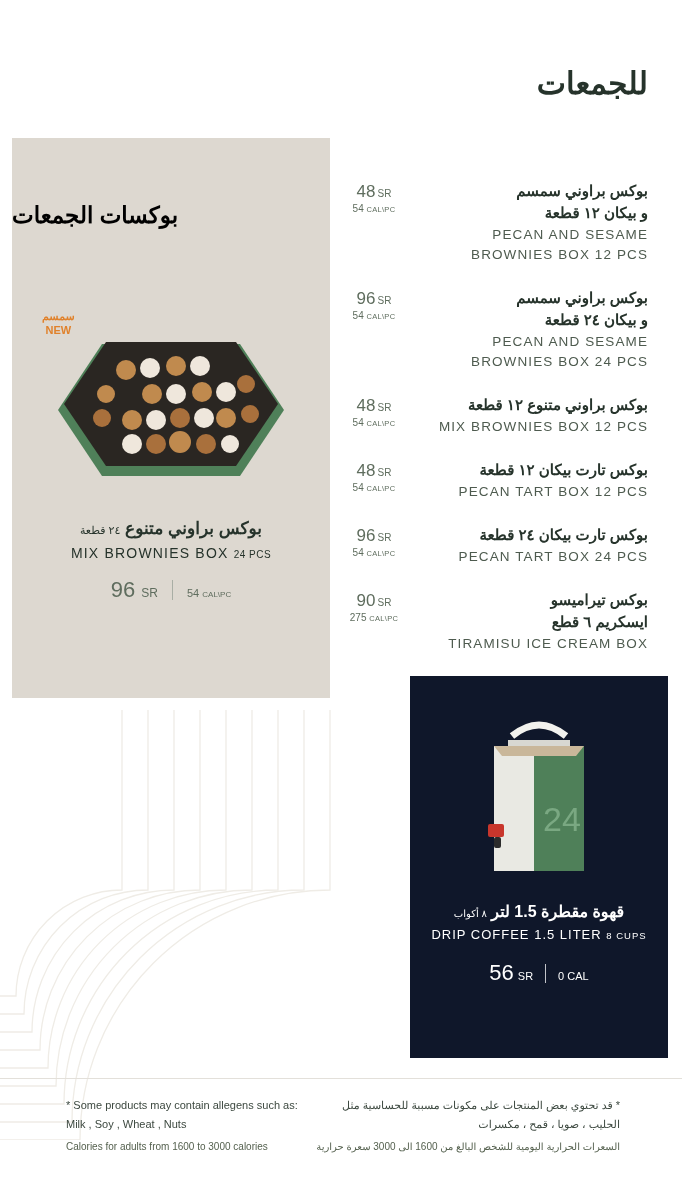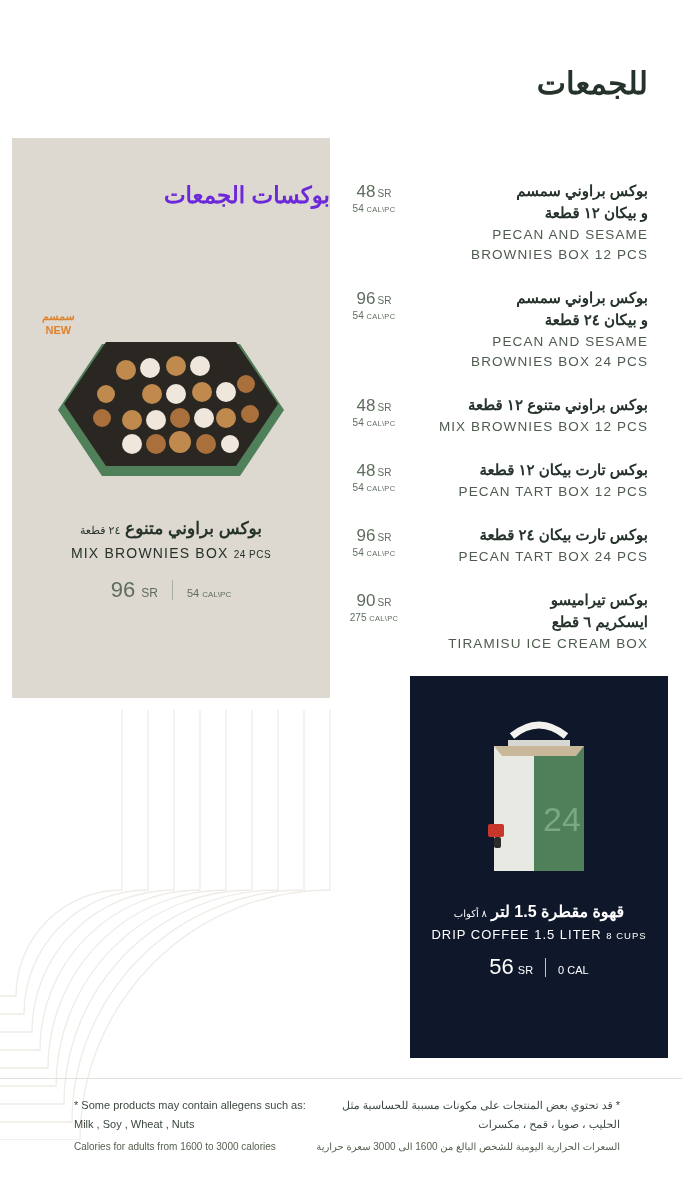--- a/index.html
+++ b/index.html
@@ -55,25 +55,25 @@
   .hero-card {
     position: absolute;
     left: 12px;
     top: 138px;
     width: 318px;
     height: 560px;
     background: #ddd8d0;
     z-index: 2;
   }
   .hero-title-ar {
-    text-align: right;
+    text-align: left;
     font-size: 23px;
     font-weight: bold;
-    color: #6d28d9;
-    margin-top: 44px;
+    color: #000000;
+    margin-top: 64px;
     line-height: 1.2;
   }
   .hero-title-en {
     text-align: center;
     font-size: 22px;
     letter-spacing: 2.5px;
     color: #26332b;
     margin-top: 6px;
   }
   .new-badge {
@@ -216,21 +216,21 @@
     direction: rtl;
   }
   .coffee-foot .line-ar .cups { font-size: 10px; font-weight: normal; }
   .coffee-foot .line-en {
     font-size: 13px;
     letter-spacing: 1px;
     margin-top: 6px;
   }
   .coffee-foot .line-en .cups { font-size: 9.5px; }
   .coffee-price {
-    margin-top: 12px;
+    margin-top: 18px;
     display: flex;
     align-items: baseline;
     justify-content: center;
   }
   .coffee-price .num { font-size: 22px; }
   .coffee-price .cur { font-size: 11px; margin-left: 4px; }
   .coffee-price .divider {
     display: inline-block;
     width: 1px;
     height: 19px;
@@ -245,21 +245,21 @@
     position: absolute;
     left: 0;
     right: 0;
     top: 1078px;
     height: 1px;
     background: #e3e0da;
     z-index: 1;
   }
   .footer {
     position: absolute;
-    left: 12px;
+    left: 4px;
     right: 0;
     top: 1096px;
     height: 90px;
     z-index: 3;
     display: flex;
     justify-content: space-between;
     padding: 0 62px;
     box-sizing: border-box;
     color: #3d4940;
   }

